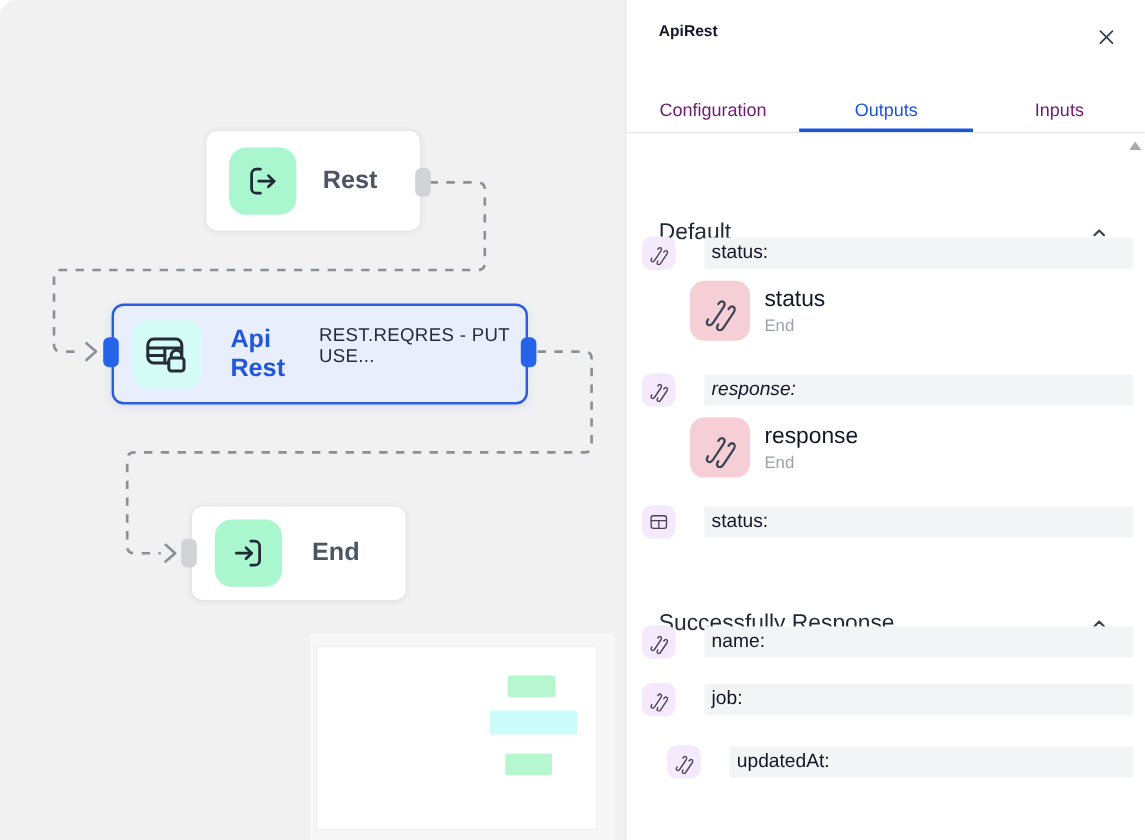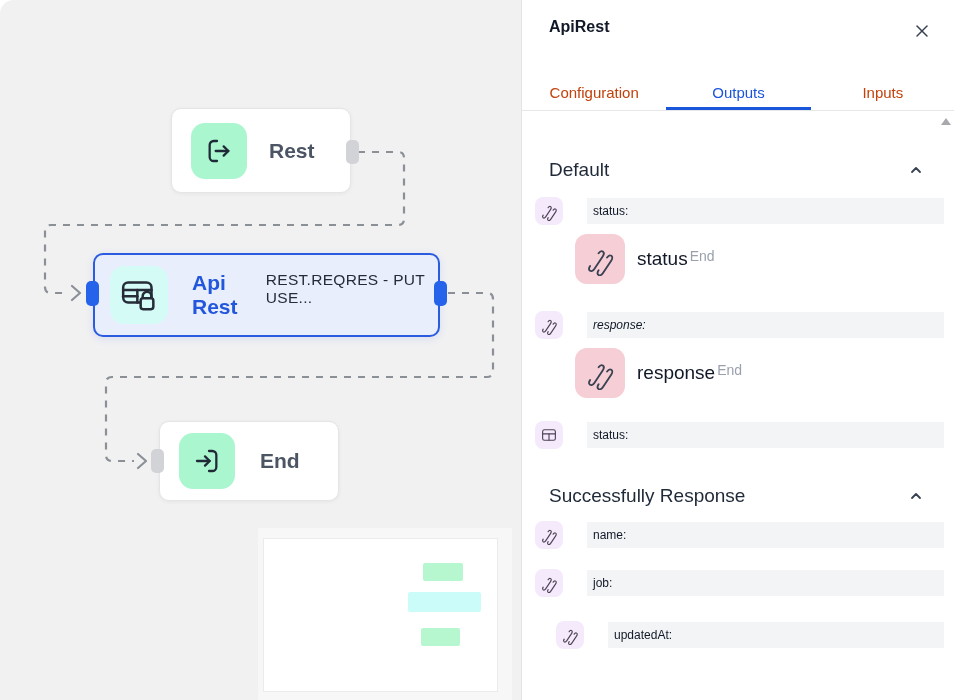--- a/index.html
+++ b/index.html
@@ -40,49 +40,49 @@
   .minimap { position:absolute; left:5px; top:10px; width:235px; height:154px; background:#ffffff; border:1px solid #ebebee; }
   .mm-bar { position:absolute; border-radius:2px; }
   .mm-green { background:#b7f7d0; }
   .mm-cyan { background:#ccfcfa; }
   .mm-b1 { left:159px; top:24px; width:40px; height:18px; }
   .mm-b2 { left:144px; top:53px; width:73px; height:20px; }
   .mm-b3 { left:157px; top:89px; width:39px; height:18px; }
 
   
   .panel { position:absolute; left:521px; top:0; width:433px; height:700px; background:#ffffff; border-left:1px solid #e3e3e5; }
-  .panel-title { position:absolute; left:27px; top:18px; font-size:16px; font-weight:700; color:#111827; }
+  .panel-title { position:absolute; left:27px; top:18px; font-size:13px; font-weight:700; color:#111827; }
   .close-btn { position:absolute; right:20px; top:19px; width:24px; height:24px; display:flex; align-items:center; justify-content:center; cursor:pointer; }
 
   .tabbar { position:absolute; left:0; top:75px; width:433px; height:36px; display:flex; border-bottom:1px solid #e7e7e9; }
-  .tab { flex:1; display:flex; align-items:center; justify-content:center; font-size:15px; color:#c2410c; cursor:pointer; }
+  .tab { flex:1; display:flex; align-items:center; justify-content:center; font-size:15px; color:#701a75; cursor:pointer; }
   .tab-active { color:#1a56db; box-shadow:inset 0 -3px 0 #1a56db; }
 
   .scroll-up { position:absolute; right:3px; top:118px; width:0; height:0; border-left:5px solid transparent; border-right:5px solid transparent; border-bottom:7px solid #a8a8ad; }
 
-  .section-header { position:absolute; left:27px; right:30px; height:28px; display:flex; align-items:center; justify-content:space-between; }
+  .section-header { position:absolute; left:27px; right:30px; height:28px; display:flex; align-items:center; justify-content:space-between;margin-top:24px; }
   .section-title { font-size:19px; font-weight:500; color:#1f2937; }
   .sh-default { top:156px; }
   .sh-success { top:482px; }
 
   .out-row { position:absolute; left:13px; right:10px; height:29px; }
   .row-icon { position:absolute; left:0; top:0; width:28px; height:28px; border-radius:8px; background:#f5e9fc; display:flex; align-items:center; justify-content:center; }
-  .row-bar { position:absolute; left:52px; right:0; top:1px; height:26px; background:#f3f4f5; font-size:12px; color:#111827; line-height:26px; padding-left:6px; }
+  .row-bar { position:absolute; left:52px; right:0; top:1px; height:26px; background:#f3f4f5; font-size:16px; color:#111827; line-height:26px; padding-left:6px; }
   .row-status   { top:197px; }
   .row-response { top:311px;font-style:italic; }
   .row-headers  { top:421px; }
   .row-name     { top:521px; }
   .row-job      { top:569px; }
   .row-updated  { top:621px;margin-left:21px; }
 
   .child-card { position:absolute; left:53px; height:52px; display:flex; align-items:center; gap:12px; }
   .cc-status   { top:233px; }
   .cc-response { top:347px; }
   .cc-icon { width:50px; height:50px; border-radius:12px; background:#f6ced5; display:flex; align-items:center; justify-content:center; flex:0 0 auto; }
-  .cc-text { display:flex; gap:2px; }
+  .cc-text { display:flex; flex-direction:column; gap:2px; }
   .cc-name { font-size:19px; color:#111827; }
   .cc-source { font-size:14px; color:#9aa1ad; }
 
   svg { display:block; }
 </style>
 </head>
 <body>
 
 <div class="stage">
 

